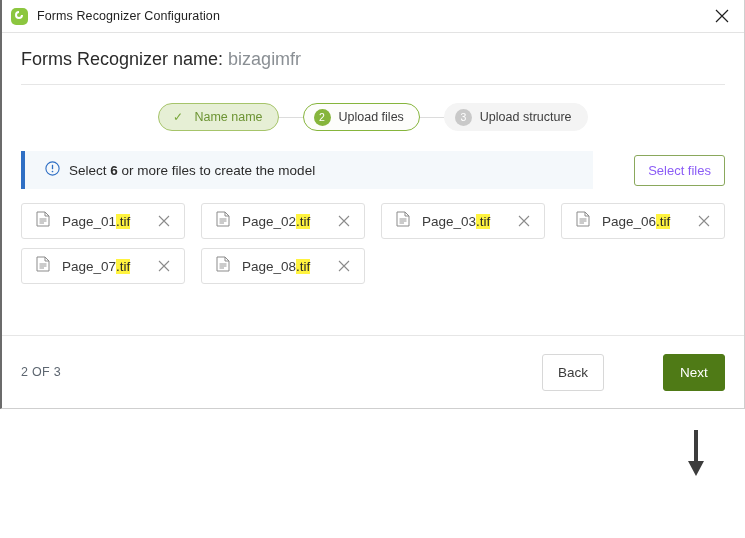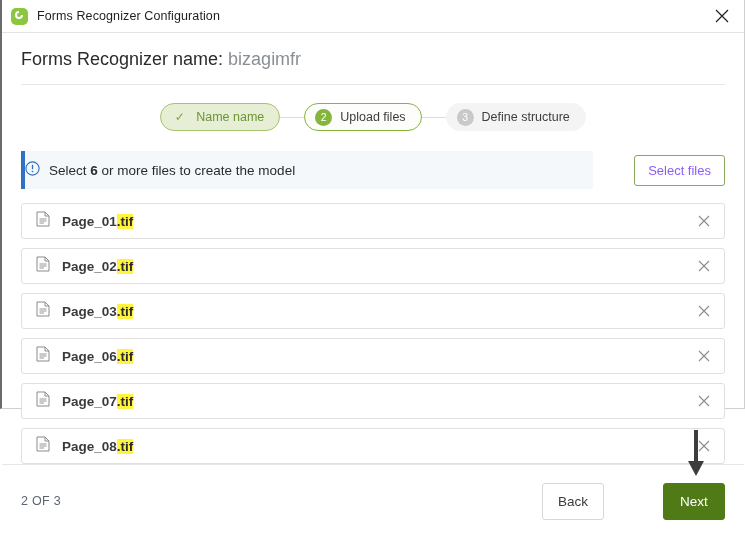--- a/index.html
+++ b/index.html
@@ -177,21 +177,21 @@
     align-items: center;
     margin: 19px 19px 0 19px;
   }
   .info-bar {
     flex: 1 1 auto;
     background: #f4f8fb;
     border-left: 4px solid #2f6fc4;
     height: 38px;
     display: flex;
     align-items: center;
-    padding-left: 0;
+    padding-left: 20px;
     box-sizing: border-box;
     max-width: 572px;
   }
   .info-icon { flex: 0 0 auto; display: block; }
   .info-text {
     font-size: 13.5px;
     color: #2b2b2b;
     margin-left: 9px;
     white-space: nowrap;
   }
@@ -206,24 +206,23 @@
     padding: 7px 13px;
     cursor: pointer;
     font-family: "Liberation Sans", sans-serif;
     white-space: nowrap;
   }
 
   
   .file-grid {
     margin: 14px 19px 0 19px;
     display: grid;
-    grid-template-columns: 1fr;
+    grid-template-columns: 1fr 1fr 1fr 1fr;
     column-gap: 16px;
     row-gap: 9px;
-    font-weight: bold;
   }
   .file-item {
     height: 36px;
     border: 1px solid #e0e0e0;
     border-radius: 3px;
     background: #ffffff;
     display: flex;
     align-items: center;
     padding: 0 10px 0 14px;
     box-sizing: border-box;
@@ -342,21 +341,21 @@
         <span class="step-label">Name name</span>
       </div>
       <div class="step-connector"></div>
       <div class="step current">
         <span class="step-badge">2</span>
         <span class="step-label">Upload files</span>
       </div>
       <div class="step-connector"></div>
       <div class="step todo">
         <span class="step-badge">3</span>
-        <span class="step-label">Define structure</span>
+        <span class="step-label">Upload structure</span>
       </div>
     </div>
 
     <div class="info-row">
       <div class="info-bar">
         <span class="info-icon">
           <svg width="15" height="15" viewBox="0 0 15 15">
             <circle cx="7.5" cy="7.5" r="6.6" stroke="#2f6fc4" stroke-width="1.1" fill="none"></circle>
             <path d="M7.5,3.8 L7.5,8.2" stroke="#2f6fc4" stroke-width="1.3"></path>
             <circle cx="7.5" cy="10.5" r="0.85" fill="#2f6fc4"></circle>

